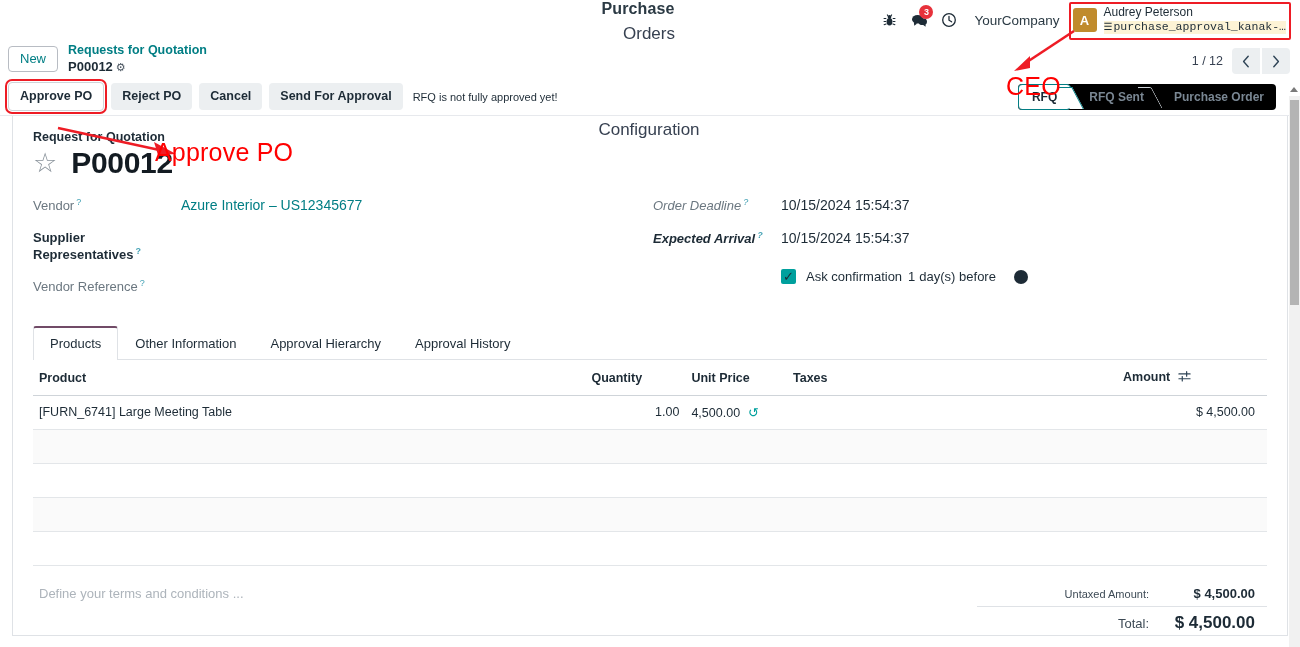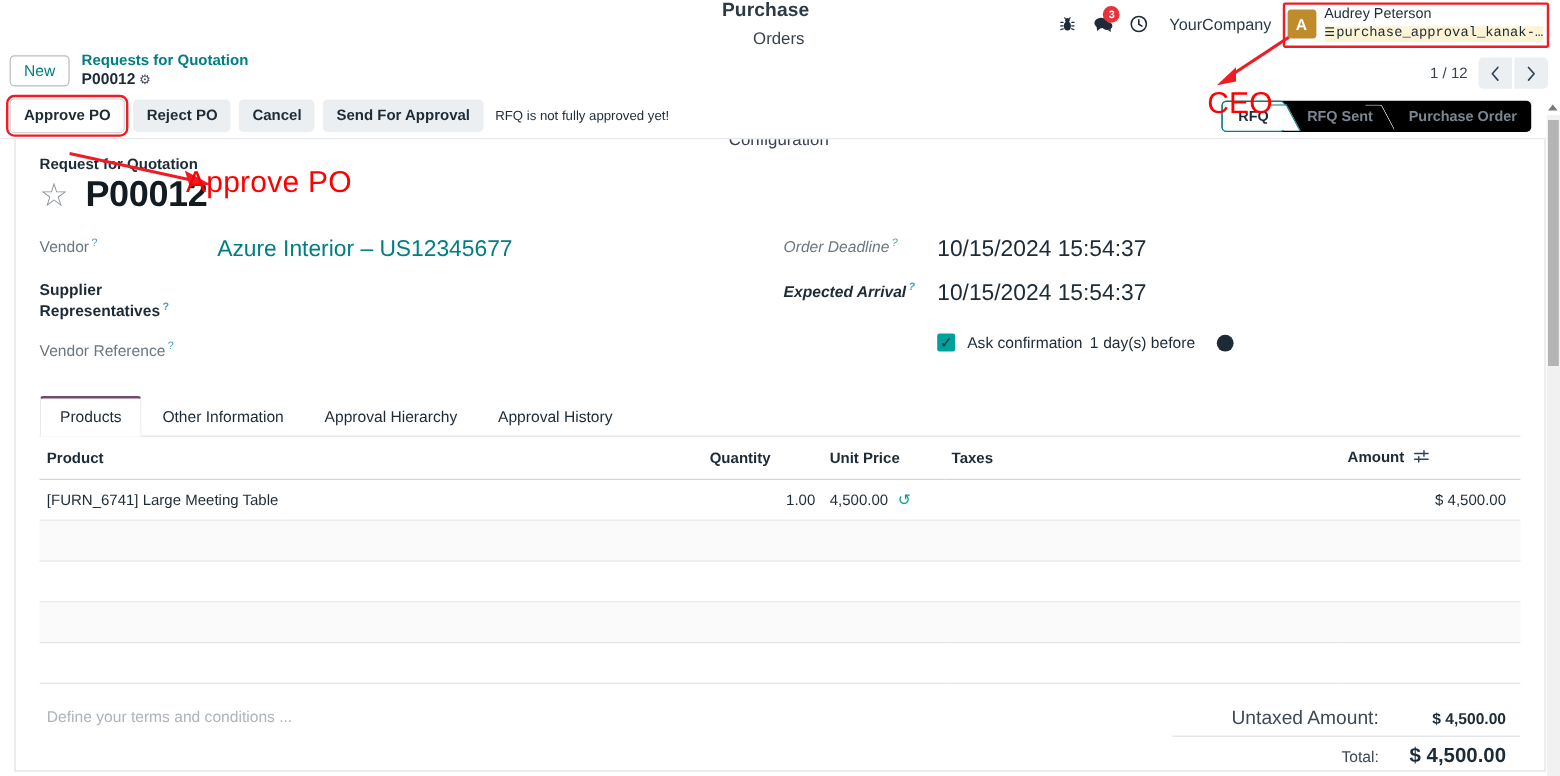--- a/index.html
+++ b/index.html
@@ -32,21 +32,21 @@
   }
   .brand-logo i { display: block; width: 100%; flex: 1; }
   .bl1 { background: #21b799; }
   .bl2 { background: #1f8178; }
   .bl3 { background: #8f4d74; }
   .brand-name {
     font-size: 16px; font-weight: 700; color: #2b3a44;
     margin-right: 24px; letter-spacing: .1px;
   }
   .menu-item {
-    font-size: 14px; color: #374151; padding: 6px 10px;
+    font-size: 17px; color: #374151; padding: 6px 10px;
     margin-right: 2px; border-radius: 3px; cursor: pointer;
   }
 
   .systray {
     position: absolute; right: 8px; top: 0; height: 40px;
     display: flex; align-items: center; gap: 0;
   }
   .sys-ico {
     display: flex; align-items: center; justify-content: center;
     width: 30px; height: 40px; color: #1d2b36; position: relative;
@@ -175,21 +175,21 @@
   .cols { display: flex; gap: 0; }
   .col-l { width: 620px; }
   .col-r { flex: 1; }
   .frow { display: flex; align-items: flex-start; margin-bottom: 14px; }
   .flabel {
     width: 148px; font-size: 13px; color: #6b7780; flex: none;
     line-height: 1.25; padding-top: 1px;
   }
   .flabel.req { color: #1d2b36; font-weight: 700; }
   .q { color: #45a2b5; font-size: 9px; vertical-align: super; margin-left: 2px; cursor: pointer; }
-  .fval { font-size: 19px; color: #1d2b36; padding-top: 1px; }
+  .fval { font-size: 14px; color: #1d2b36; padding-top: 1px; }
   .fval.link { color: #017e84; cursor: pointer; }
   .col-r .flabel { width: 128px; font-style: italic; }
 
   .confirm-row { display: flex; align-items: center; margin-left: 128px; margin-top: 22px; }
   .cbox {
     width: 15px; height: 15px; background: #00a09d; border-radius: 2px;
     color: #fff; font-size: 10px; display: flex;
     align-items: center; justify-content: center; margin-right: 10px;
     cursor: pointer;
   }
@@ -232,21 +232,21 @@
   .sliders-ico { margin-left: 8px; color: #2f4456; cursor: pointer; vertical-align: -2px; }
   .reset-ico { color: #00a09d; margin-left: 8px; cursor: pointer; font-size: 13px; }
   tr.empty td { height: 34px; border-bottom: 1px solid #e3e6e9; }
   tr.empty.alt td { background: #fafafa; }
 
   
   .bottom { display: flex; margin-top: 14px; }
   .terms { flex: 1; font-size: 13px; color: #adb4bb; padding: 6px 6px; }
   .totals { width: 290px; padding-top: 4px; }
   .tot-row { display: flex; justify-content: flex-end; align-items: baseline; padding: 2px 12px 2px 0; }
-  .tot-label { font-size: 16px; color: #3d4a55; margin-right: 14px; }
+  .tot-label { font-size: 11px; color: #3d4a55; margin-right: 14px; }
   .tot-val { font-size: 13px; font-weight: 700; color: #1d2b36; min-width: 92px; text-align: right; }
   .tot-row.grand { border-top: 1px solid #dfe2e6; margin-top: 3px; padding-top: 6px; }
   .tot-row.grand .tot-label { font-size: 13px; }
   .tot-row.grand .tot-val { font-size: 17px; font-weight: 700; }
 
   
   .vscroll {
     position: absolute; right: 0; top: 96px; width: 11px; height: 551px;
     background: #f1f1f1;
   }

